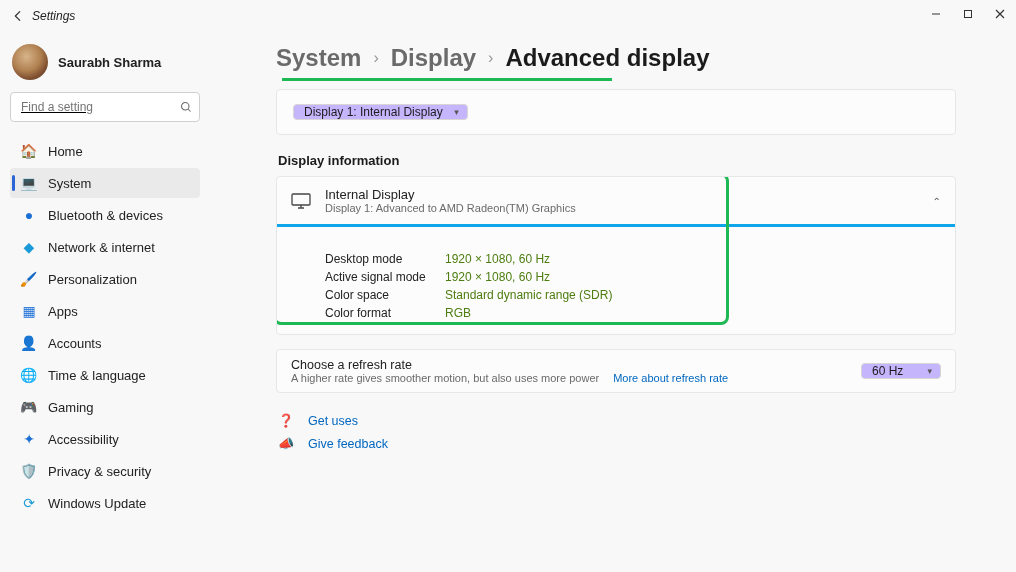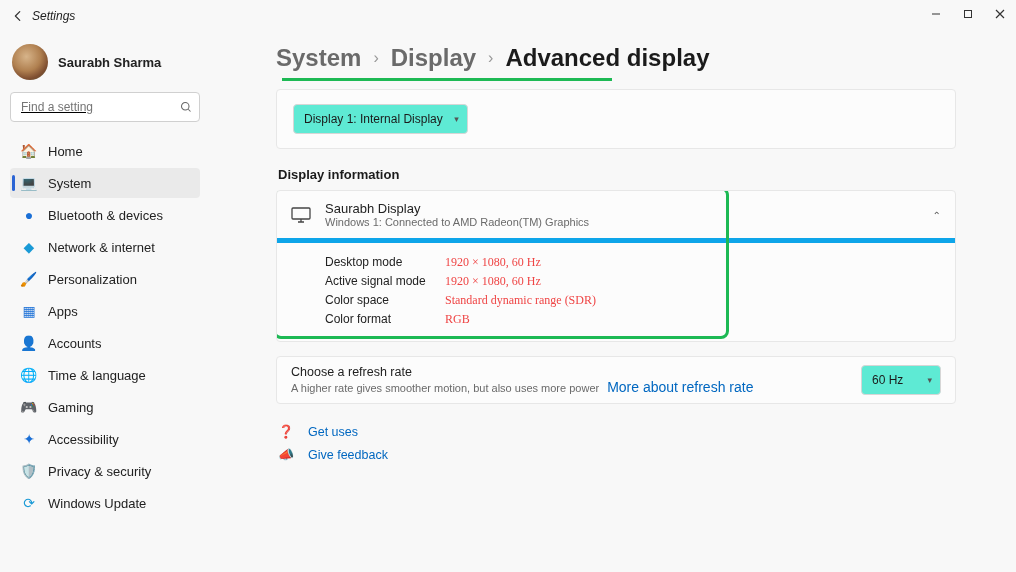--- a/index.html
+++ b/index.html
@@ -110,24 +110,24 @@
   border:1px solid #e7e7e7;
   border-radius:4px;
   padding:14px 16px;
   margin-bottom:18px;
 }
 .select-row {
   display:flex; align-items:center; justify-content:space-between;
 }
 .select-row .desc { font-size:12.5px; color:#333;}
 .dropdown {
-  height:30px;
+  height:16px;
   border:1px solid #d6d6d6;
   border-radius:4px;
-  background:#5eead4;
+  background:#c4b5fd;
   padding:0 24px 0 10px;
   font-size:12px;
   display:flex; align-items:center;
   position:relative;
   min-width:120px;
 }
 .dropdown .chev {
   position:absolute; right:8px; top:50%; transform:translateY(-50%);
   font-size:9px; color:#555;
 }
@@ -156,39 +156,39 @@
 }
 .green-box {
   position:absolute;
   left:-4px; top:-4px;
   width:456px; height:152px;
   border:3px solid #1db954;
   border-radius:8px;
   pointer-events:none;
 }
 .info-body {
-  border-top:5px solid #0ea5e9;
-  padding:10px 14px 12px 48px;
+  border-top:3px solid #0ea5e9;
+  padding:23px 14px 12px 48px;
   position:relative;
 }
 .kv { display:flex; font-size:12px; padding:2px 0;}
 .kv .k { width:120px; color:#222;}
-.kv .v { color:#ef4444;font-family:Liberation Serif, serif;}
+.kv .v { color:#4d7c0f;}
 .link { color:#0067c0; font-size:12px; cursor:pointer;}
 .refresh-card {
   background:#fcfcfc;
   border:1px solid #e7e7e7;
   border-radius:4px;
   padding:8px 14px;
   display:flex; align-items:center; justify-content:space-between;
   margin-bottom:20px;
 }
 .refresh-card .rtext .r1 { font-size:12.5px; color:#222;}
 .refresh-card .rtext .r2 { font-size:11px; color:#6a6a6a;}
-.refresh-card .rtext .r2 .link { font-size:14px; margin-left:8px;}
+.refresh-card .rtext .r2 .link { font-size:11px; margin-left:14px;}
 .help-links { display:flex; flex-direction:column; gap:8px; padding-left:2px;}
 .help-row { display:flex; align-items:center; gap:14px;}
 .help-row .hicon { width:16px; font-size:13px; color:#333;}
 .help-row .link { font-size:12.5px;}
 svg { display:block; }
 </style>
 </head>
 <body>
 
 <div class="titlebar">
@@ -308,22 +308,22 @@
     <div class="info-card" style="position:relative;">
       <div class="info-head">
         <span class="mon-icon">
           <svg width="20" height="16" viewBox="0 0 20 16">
               <rect x="1" y="1" width="18" height="11" rx="1" stroke="#444" fill="none" stroke-width="1.3"></rect>
               <line x1="7" y1="15" x2="13" y2="15" stroke="#444" stroke-width="1.3"></line>
               <line x1="10" y1="12" x2="10" y2="15" stroke="#444" stroke-width="1.3"></line>
             </svg>
         </span>
         <div class="titles">
-          <div class="t1">Saurabh Display</div>
-          <div class="t2">Windows 1: Connected to AMD Radeon(TM) Graphics</div>
+          <div class="t1">Internal Display</div>
+          <div class="t2">Display 1: Advanced to AMD Radeon(TM) Graphics</div>
         </div>
         <span class="collapse">⌃</span>
       </div>
       <div class="info-body">
         <div class="kv">
             <span class="k">Desktop mode</span>
             <span class="v">1920 × 1080, 60 Hz</span>
           </div>
         <div class="kv">
             <span class="k">Active signal mode</span>

